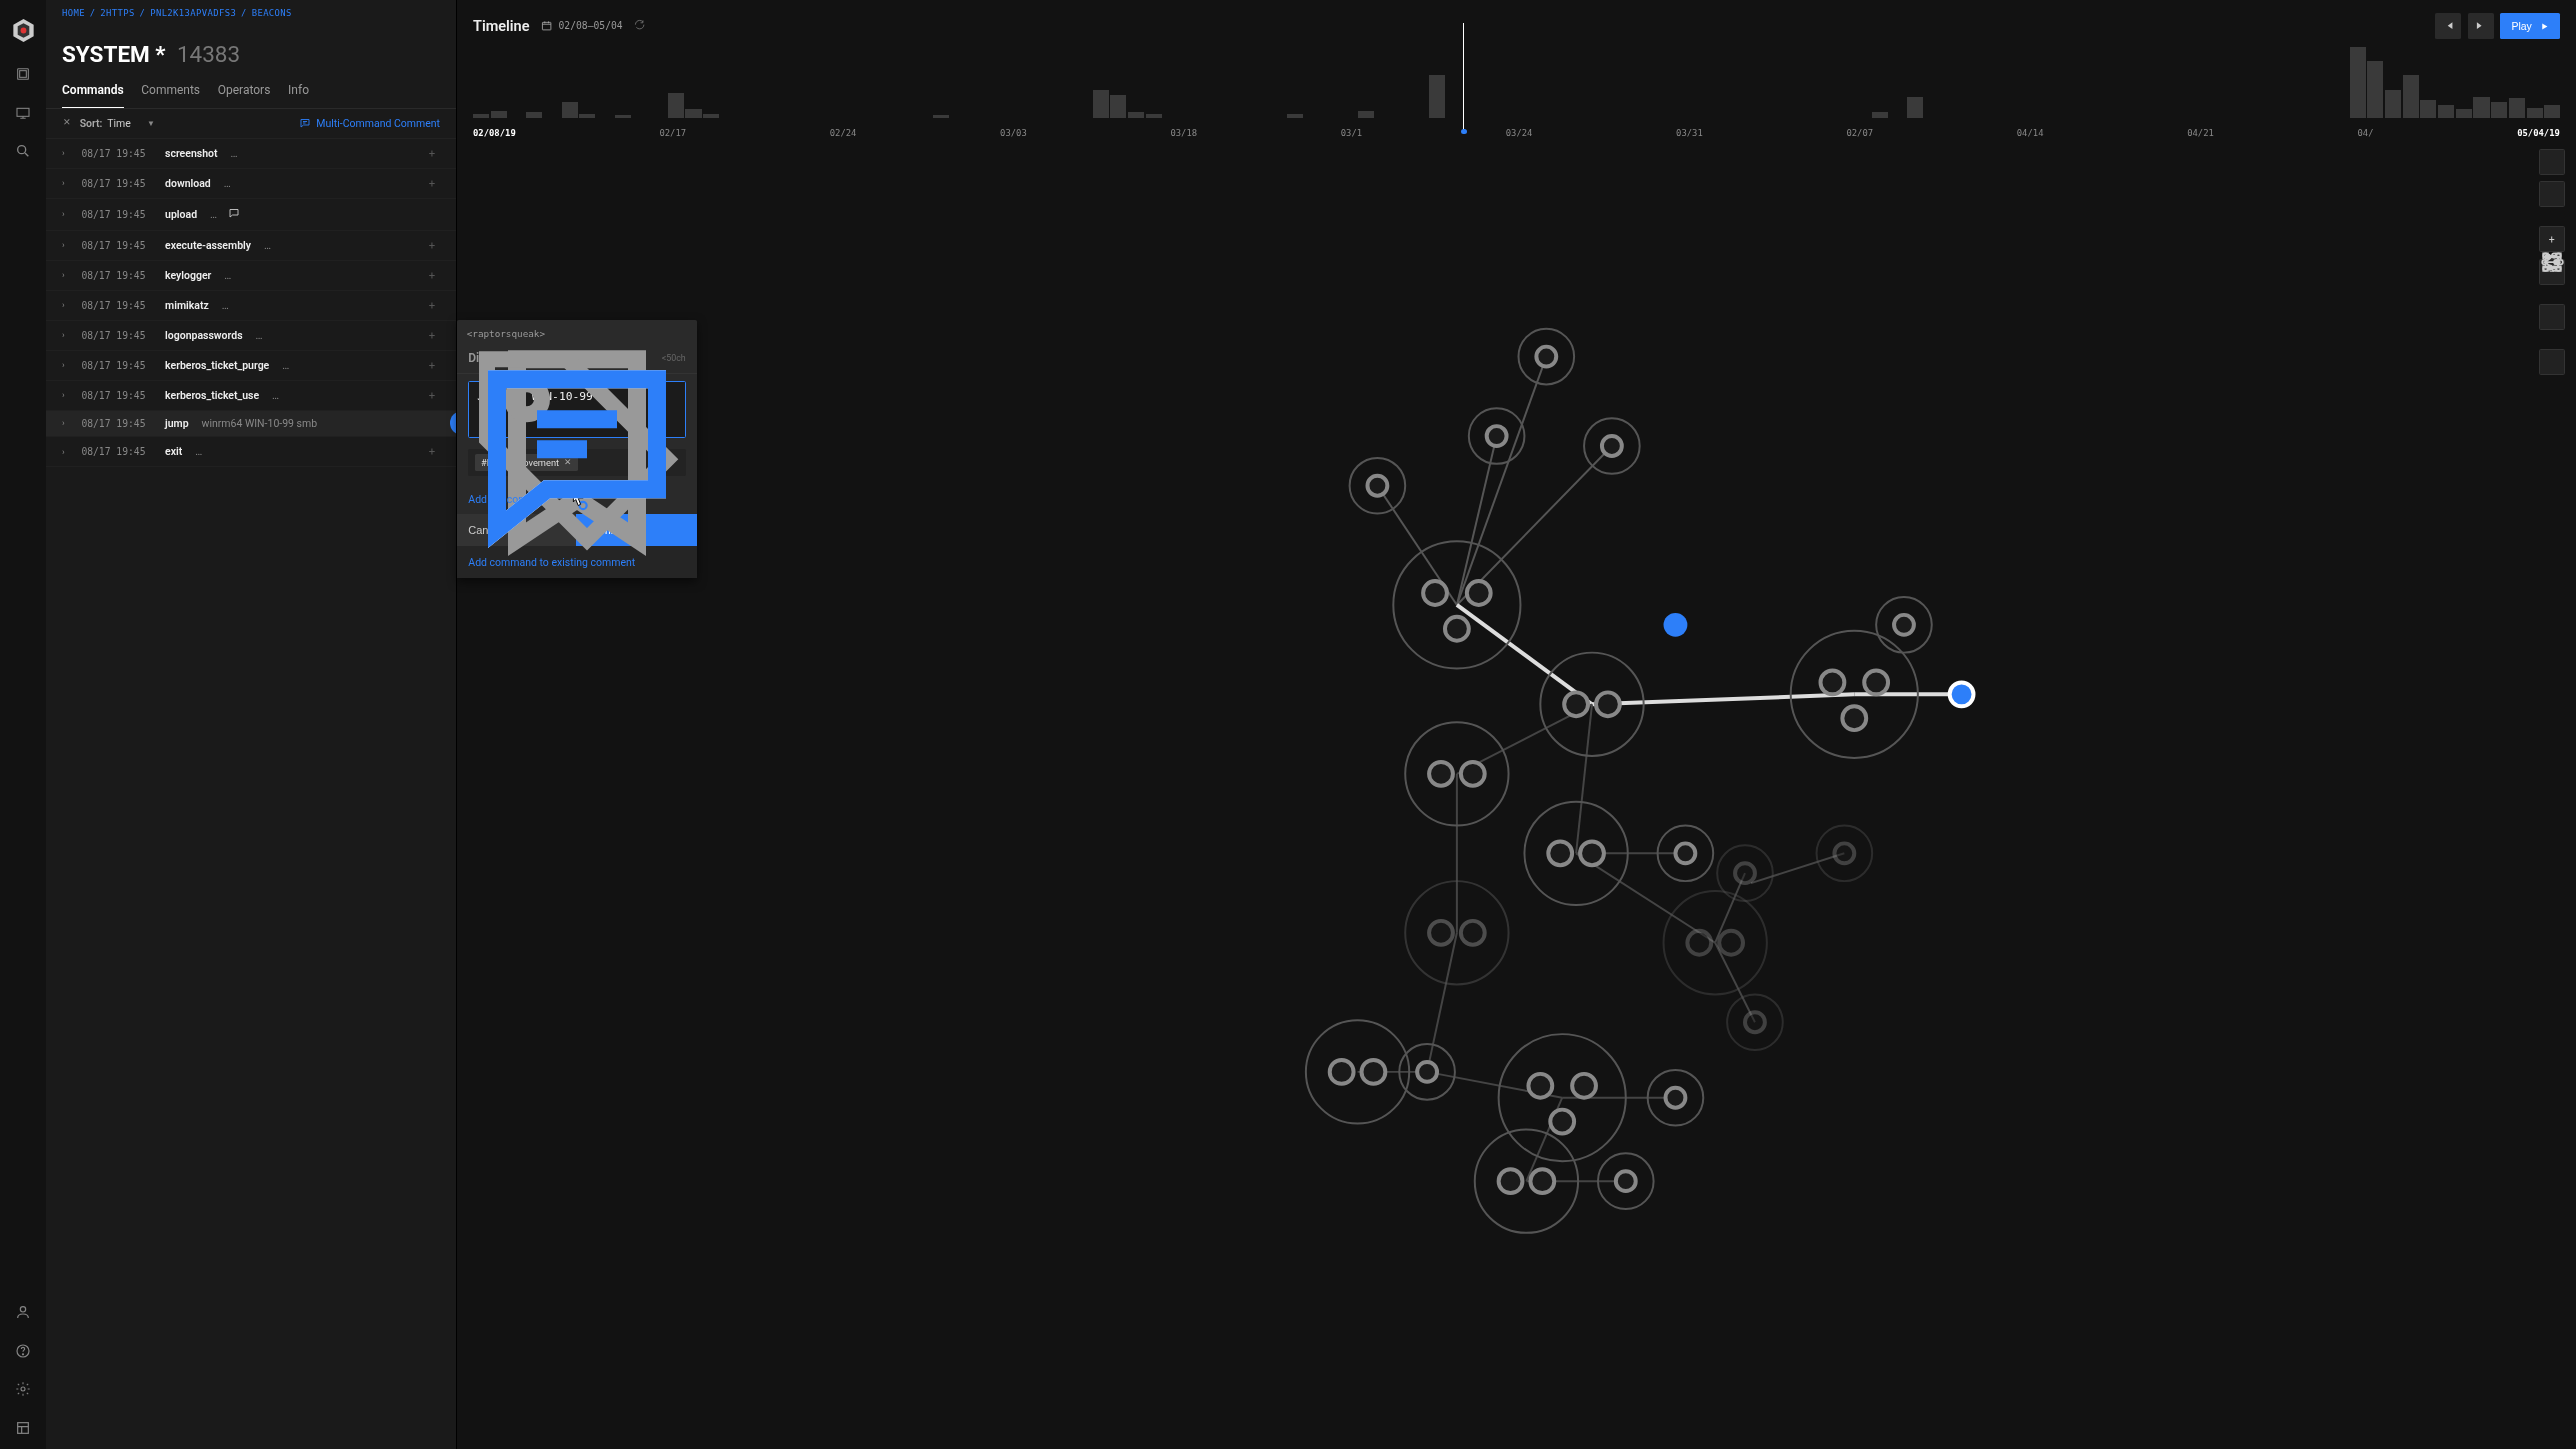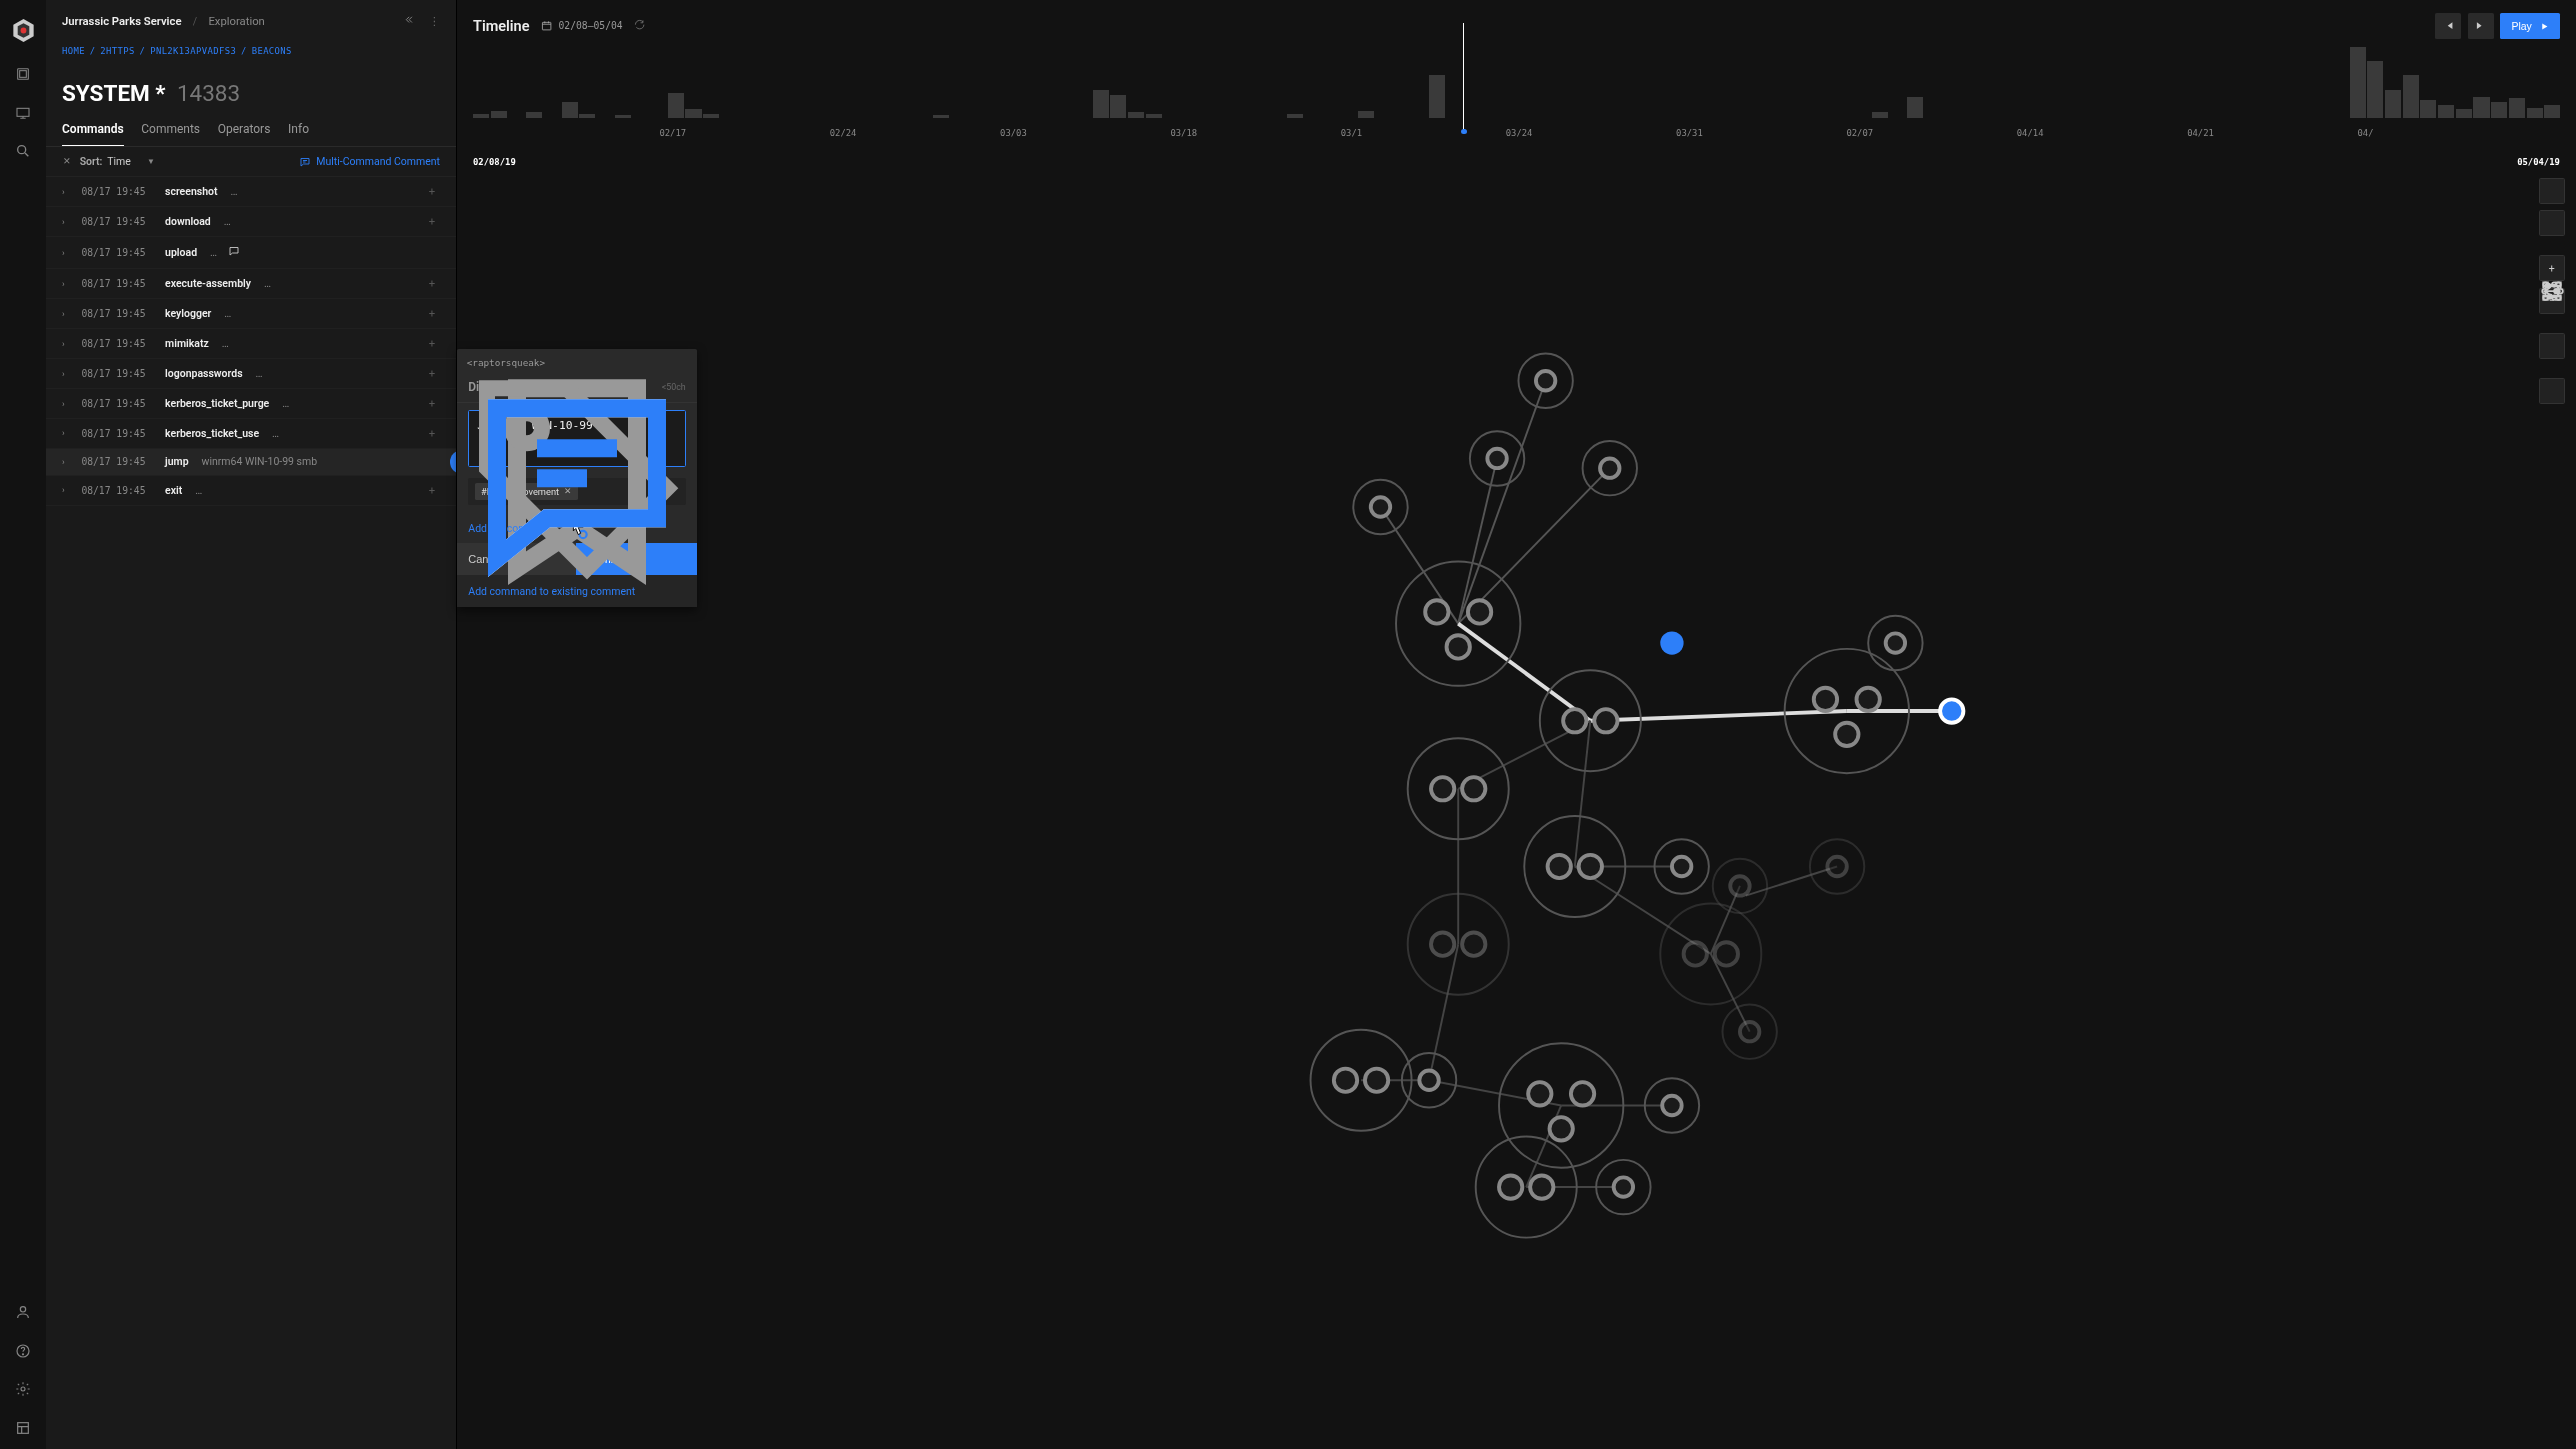--- a/index.html
+++ b/index.html
@@ -59,21 +59,21 @@
 .tl-range { color: #999; font-family: ui-monospace, Menlo, monospace; font-size: 9.7px; display: flex; align-items: center; gap: 6.4px; }
 .tl-head .ctrls { margin-left: auto; display: flex; align-items: center; gap: 6.4px; }
 .ctrl-btn { background: #2a2a2a; border: none; color: #ccc; width: 26px; height: 26px; display: flex; align-items: center; justify-content: center; cursor: pointer; border-radius: 1.6px; }
 .play-btn { background: #2d7ff9; color: #fff; padding: 0 11.3px; height: 26px; display: flex; align-items: center; gap: 8px; border: none; cursor: pointer; font-size: 10.5px; font-weight: 500; border-radius: 1.6px; }
 
 
 .tl-chart { position: relative; height: 71px; margin: 0 16px 4.8px 16px; }
 .tl-bars { position: absolute; inset: 0; display: flex; align-items: flex-end; gap: 1.6px; }
 .tl-bar { flex: 1; background: #3a3a3a; min-width: 1.6px; }
 .tl-ticks { display: flex; justify-content: space-between; padding: 4.8px 16px 0 16px; font-family: ui-monospace, Menlo, monospace; font-size: 8.9px; color: #888; }
-.tl-ticks span.hl { color: #fff; font-weight: 600; margin-top: 29px; }
+.tl-ticks span.hl { color: #fff; font-weight: 600; }
 .tl-marker { position: absolute; top: -24px; bottom: -13px; width: 0.8px; background: #fff; left: 47%; }
 .tl-marker::after { content: ''; position: absolute; bottom: -3.2px; left: -2.4px; width: 5.6px; height: 5.6px; background: #2d7ff9; border-radius: 50%; }
 
 
 .graph { flex: 1; position: relative; }
 .graph svg { position: absolute; inset: 0; width: 100%; height: 100%; }
 .graph-tools { position: absolute; right: 11.3px; top: 11.3px; display: flex; flex-direction: column; gap: 6.4px; }
 .graph-tool { width: 26px; height: 26px; background: #222; border: 0.8px solid #333; color: #ccc; display: flex; align-items: center; justify-content: center; cursor: pointer; border-radius: 1.6px; }
 .graph-tools .gap { height: 6.4px; }
 
@@ -150,31 +150,20 @@
     </div>
     <div class="rail-icon" style="margin-bottom:11.3px">
       <svg width="16" height="16" viewBox="0 0 24 24" fill="none" stroke="#aaa" stroke-width="1.8">
           <rect x="4" y="4" width="16" height="16"></rect>
           <path d="M4 10h16M10 10v10"></path>
         </svg>
     </div>
   </div>
 
   <div class="side">
-    <div class="side-head">
-      <span class="org">Jurrassic Parks Service</span>
-      <span class="sep">/</span>
-      <span class="mode">Exploration</span>
-      <span class="collapse">
-        <svg width="11.3" height="11.3" viewBox="0 0 24 24" fill="none" stroke="#888" stroke-width="2">
-            <path d="M13 6l-6 6 6 6M19 6l-6 6 6 6"></path>
-          </svg>
-      </span>
-      <span style="color:#666;font-size:11.3px;cursor:pointer">⋮</span>
-    </div>
 
     <div class="breadcrumb">
       <a>HOME</a><span class="bsep">/</span><a>2HTTPS</a><span class="bsep">/</span><a>PNL2K13APVADFS3</a><span class="bsep">/</span><a>BEACONS</a>
     </div>
 
     <div class="side-title">
       <span class="sys">SYSTEM *</span>
       <span class="id">14383</span>
     </div>
 

